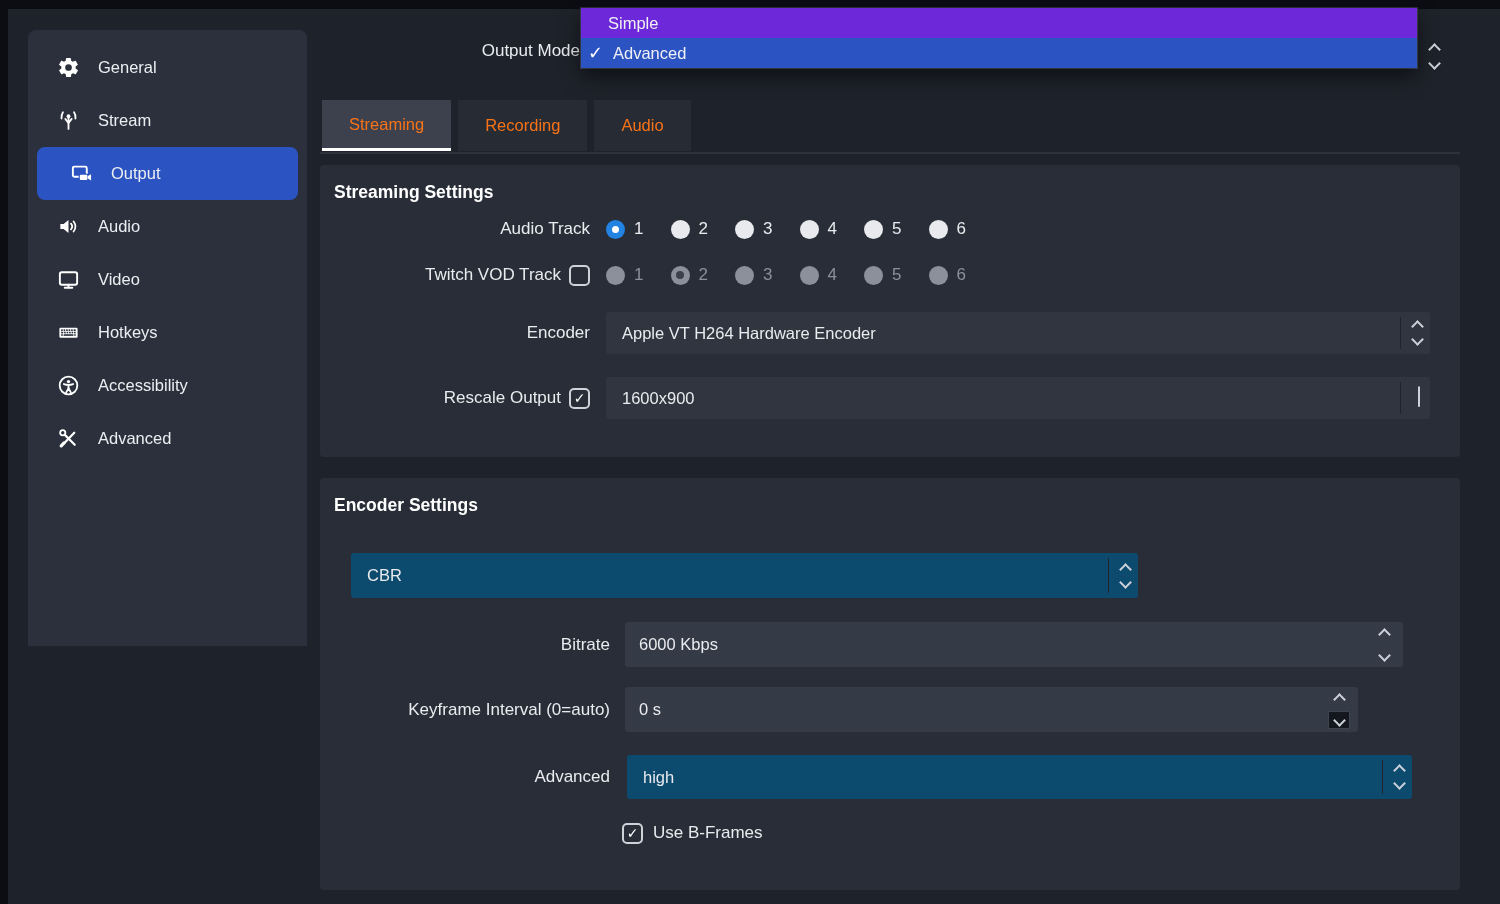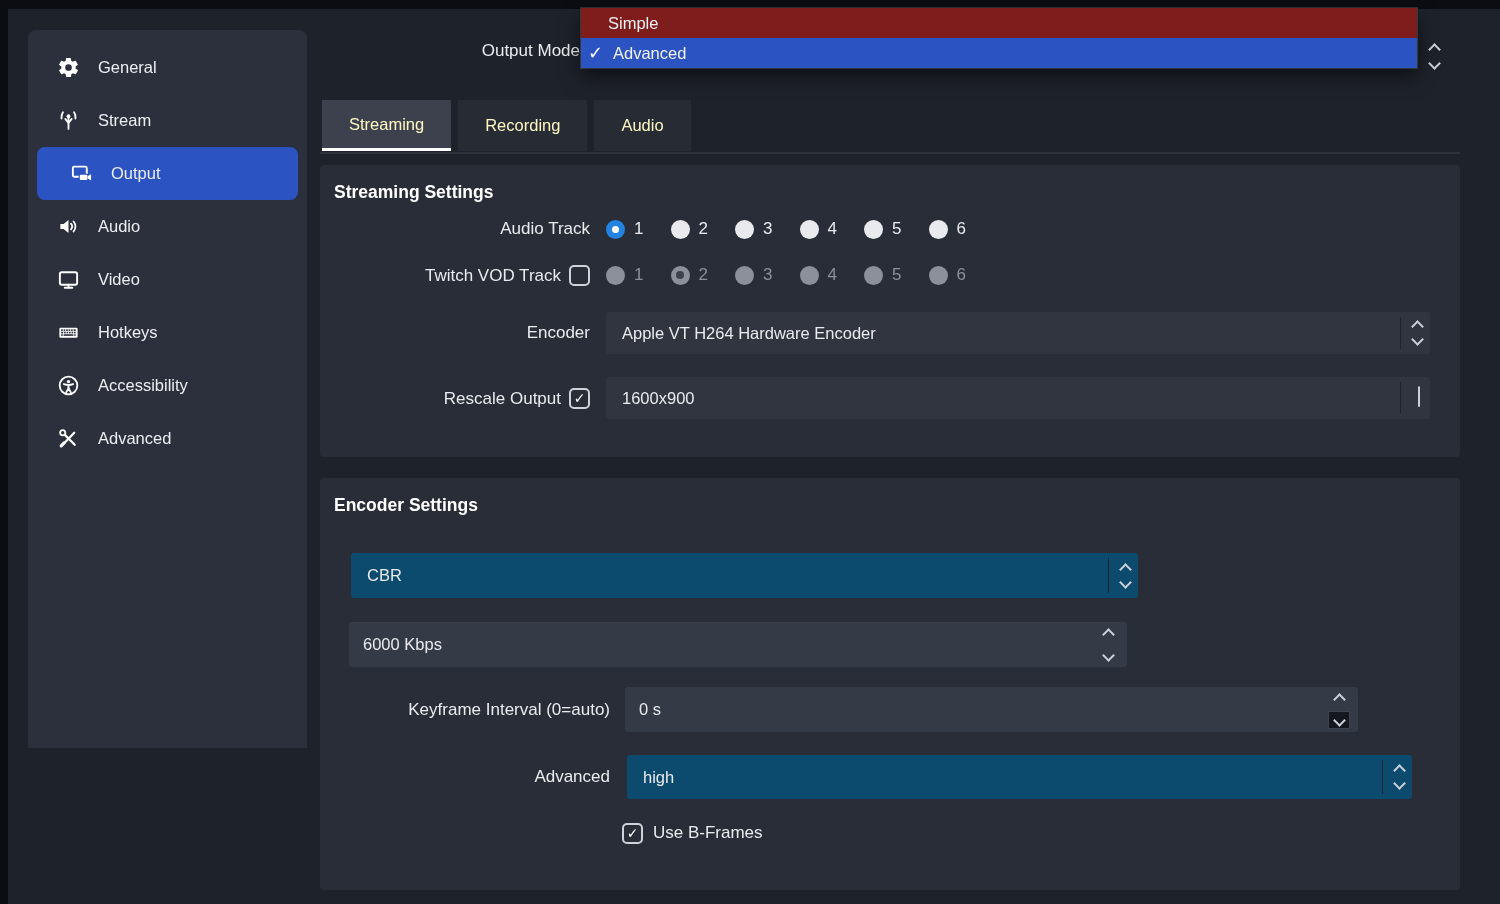--- a/index.html
+++ b/index.html
@@ -6,60 +6,60 @@
   body{
     width:1500px;height:904px;position:relative;overflow:hidden;
     background:#1e222a;color:#e9ebee;
     font-family:"Liberation Sans","DejaVu Sans",sans-serif;
     -webkit-font-smoothing:antialiased;
   }
   .frame-top{position:absolute;left:0;top:0;width:100%;height:9px;background:#0b0d12;z-index:4;}
   .frame-left{position:absolute;left:0;top:0;width:8px;height:100%;background:#0b0d12;z-index:4;}
 
   
-  .sidebar{position:absolute;left:28px;top:30px;width:279px;height:718px;background:#2b303c;
+  .sidebar{position:absolute;left:28px;top:30px;width:279px;height:616px;background:#2b303c;
            border-radius:8px 8px 0 0;padding-top:11px;box-sizing:border-box;z-index:3;}
   .side-item{height:53px;margin:0 9px;display:flex;align-items:center;gap:18px;padding-left:19px;
              border-radius:8px;font-size:16.5px;color:#eceef1;}
   .side-item.selected{background:#2b53c2;padding-left:32px;}
   .side-icon{width:24px;height:24px;flex:0 0 24px;display:flex;align-items:center;justify-content:center;}
   .side-icon svg{width:23px;height:23px;}
 
   
   .output-mode-label{position:absolute;left:300px;top:41px;width:280px;text-align:right;font-size:17px;z-index:2;}
-  .popup{position:absolute;left:581px;top:8px;width:836px;z-index:10;background:#7f1d1d;
+  .popup{position:absolute;left:581px;top:8px;width:836px;z-index:10;background:#6d28d9;
          box-shadow:0 0 0 1px rgba(125,135,155,.28),0 8px 20px rgba(0,0,0,.55);}
   .popup-opt{height:30px;display:flex;align-items:center;font-size:16.5px;color:#f0f1f4;}
   .popup-opt.plain{padding-left:27px;}
   .popup-opt.selected{background:#2b53c2;}
   .popup-check{width:21px;margin-left:7px;margin-right:4px;font-size:18px;color:#fff;font-weight:bold;}
   .combo-stepper{position:absolute;left:1430px;top:45px;display:flex;flex-direction:column;gap:5px;align-items:center;z-index:6;}
 
   
   .chu{width:8px;height:8px;border-left:2px solid #ccd0d8;border-top:2px solid #ccd0d8;transform:rotate(45deg);}
   .chd{width:8px;height:8px;border-right:2px solid #ccd0d8;border-bottom:2px solid #ccd0d8;transform:rotate(45deg);}
   .chu.sm,.chd.sm{width:7px;height:7px;}
 
   
   .tabs{position:absolute;left:322px;top:100px;display:flex;gap:7px;z-index:2;}
   .tab{height:51px;display:flex;align-items:center;justify-content:center;padding:0 27px;
-       background:#272b34;font-size:16.5px;color:#fef9c3;box-sizing:border-box;}
+       background:#272b34;font-size:16.5px;color:#f97316;box-sizing:border-box;}
   .tab.active{background:#3c414d;border-bottom:3px solid #ffffff;}
   .tabline{position:absolute;left:320px;top:152px;width:1140px;height:2px;background:#3b414c;opacity:.55;}
 
   
   .panel{position:absolute;left:320px;width:1140px;background:#282d37;border-radius:4px;
          box-sizing:border-box;padding:16px 0 0 14px;}
   .panel.p-stream{top:165px;height:292px;}
   .panel.p-enc{top:478px;height:412px;}
   .ptitle{font-size:17.5px;font-weight:bold;color:#ffffff;line-height:22px;}
 
   .frow{display:flex;align-items:center;}
   .flabel{width:256px;text-align:right;font-size:17px;color:#e9ebee;flex:0 0 256px;}
-  .flabel-flex{width:256px;flex:0 0 256px;display:flex;align-items:flex-end;justify-content:flex-end;gap:8px;
+  .flabel-flex{width:256px;flex:0 0 256px;display:flex;align-items:center;justify-content:flex-end;gap:8px;
                font-size:17px;color:#e9ebee;}
   .flabel2{width:276px;text-align:right;font-size:17px;color:#e9ebee;flex:0 0 276px;}
 
   
   .radios{display:flex;margin-left:16px;}
   .ritem{display:flex;align-items:center;width:64.5px;}
   .radio{width:19px;height:19px;border-radius:50%;background:#e8eaed;margin-right:9px;position:relative;flex:0 0 19px;}
   .radio.on{background:#2383e2;}
   .radio.on::after{content:"";position:absolute;inset:6px;background:#fff;border-radius:50%;}
   .radio.disabled{background:#8b909b;}
@@ -335,20 +335,21 @@
       <span>CBR</span>
       <span class="sep"></span>
       <span class="arrows">
         <span class="chu sm"></span>
           <span class="chd sm"></span>
       </span>
     </div>
   </div>
 
   <div class="frow" style="margin-top:24px;">
+    <div class="flabel2">Bitrate</div>
     <div class="spin" style="width:778px;">
       <span>6000 Kbps</span>
       <span class="spin-btn up">
           <span class="chu sm"></span>
         </span>
       <span class="spin-btn down">
           <span class="chd sm"></span>
         </span>
     </div>
   </div>

